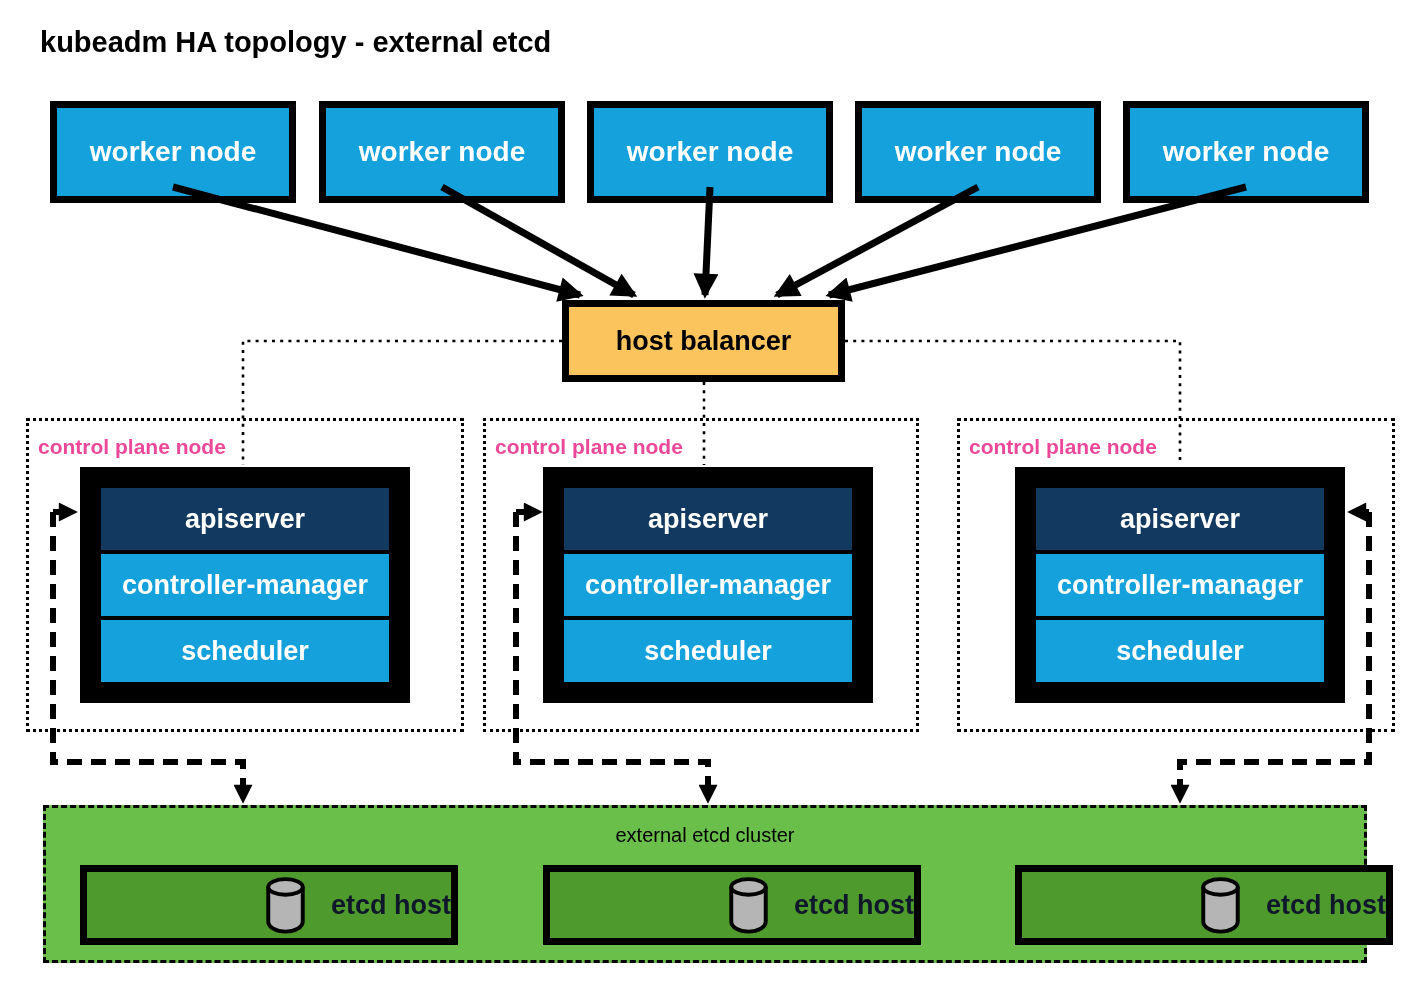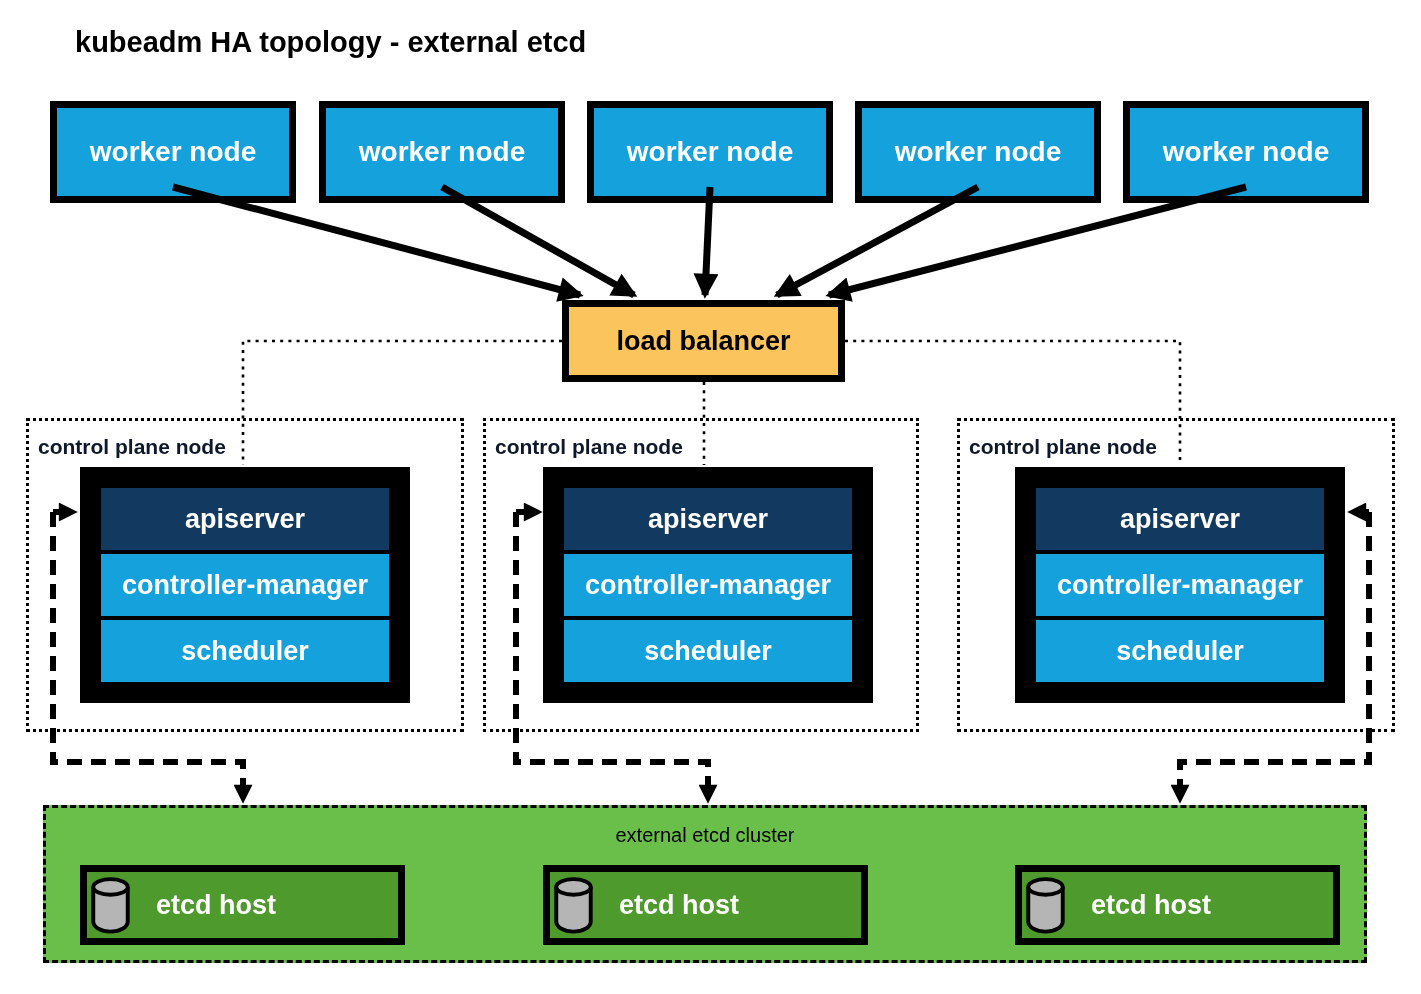--- a/index.html
+++ b/index.html
@@ -2,21 +2,21 @@
 <html style="--node-blue: #14a1dc; --apiserver-navy: #123a60; --lb-orange: #fbc45c; --cluster-green: #6abf4a; --host-green: #4e9a2d; --cylinder-gray: #b5b5b5; --line-black: #000000;"><head>
 <meta charset="utf-8">
 <style>
   html,body { margin:0; padding:0; background:#fff; }
   .canvas {
     position:relative; width:1421px; height:994px; background:#ffffff;
     font-family:"Liberation Sans","DejaVu Sans",sans-serif; overflow:hidden;
   }
   .title {
     position:absolute; left:40px; top:26px;
-    font-size:29px; font-weight:700; color:#000; letter-spacing:0;margin-left:35px;
+    font-size:29px; font-weight:700; color:#000; letter-spacing:0;
   }
   
   svg.lines { position:absolute; left:0; top:0; width:1421px; height:994px; pointer-events:none; }
   .ln-solid { stroke:#000; stroke-width:7; fill:none; }
   .ln-dot   { stroke:#000; stroke-width:2.6; fill:none; stroke-dasharray:3 5.2; }
   .ln-dash  { stroke:#000; stroke-width:6; fill:none; stroke-dasharray:15 9; }
 
   
   .worker {
     position:absolute; top:101px; width:246px; height:102px; box-sizing:border-box;
@@ -31,21 +31,21 @@
     display:flex; align-items:center; justify-content:center;
     color:#000; font-size:27px; font-weight:700;
   }
   
   .cp {
     position:absolute; top:418px; height:314px; box-sizing:border-box;
     border:3px dotted #000; background:transparent;
   }
   .cp-label {
     position:absolute; left:9px; top:14px;
-    font-size:21px; font-weight:700; color:#0f172a; white-space:nowrap;
+    font-size:21px; font-weight:700; color:#ec4899; white-space:nowrap;
   }
   .stack {
     position:absolute; top:46px; width:330px; height:236px; box-sizing:border-box;
     background:#000; padding:21px; display:flex; flex-direction:column; gap:4px;text-align:center;
   }
   .row {
     flex:1; display:flex; align-items:center; justify-content:center;
     color:#fff; font-size:27px; font-weight:700; background:var(--node-blue);
   }
   .row.api { background:var(--apiserver-navy); }
@@ -53,41 +53,41 @@
   
   .etcd {
     position:absolute; left:43px; top:805px; width:1324px; height:158px; box-sizing:border-box;
     background:var(--cluster-green); border:3px dashed #000;
   }
   .etcd-label {
     position:absolute; left:0; top:16px; width:100%; text-align:center;
     font-size:20px; font-weight:400; color:#000;
   }
   .host {
-    position:absolute; top:57px; width:325px; height:80px; box-sizing:border-box;
+    position:absolute; top:57px; width:378px; height:80px; box-sizing:border-box;
     background:var(--host-green); border:7px solid #000;
-    display:flex; align-items:center; justify-content:flex-start; gap:22px;
-    color:#ffffff; font-size:27px; font-weight:700;
+    display:flex; align-items:center; justify-content:flex-end; gap:22px;
+    color:#0f172a; font-size:27px; font-weight:700;
   }
   .host .cyl { flex:0 0 auto; display:block; }
 </style>
 </head>
 <body>
 
 <div class="canvas">
 
   <div class="title">kubeadm HA topology - external etcd</div>
 
   <div class="worker" style="left:50px">worker node</div>
   <div class="worker" style="left:319px">worker node</div>
   <div class="worker" style="left:587px">worker node</div>
   <div class="worker" style="left:855px">worker node</div>
   <div class="worker" style="left:1123px">worker node</div>
 
-  <div class="lb">load balancer</div>
+  <div class="lb">host balancer</div>
 
   <div class="cp" style="left:26px;width:438px">
     <div class="cp-label">control plane node</div>
     <div class="stack" style="left:51px">
       <div class="row api">apiserver</div>
       <div class="row">controller-manager</div>
       <div class="row">scheduler</div>
     </div>
   </div>
 

